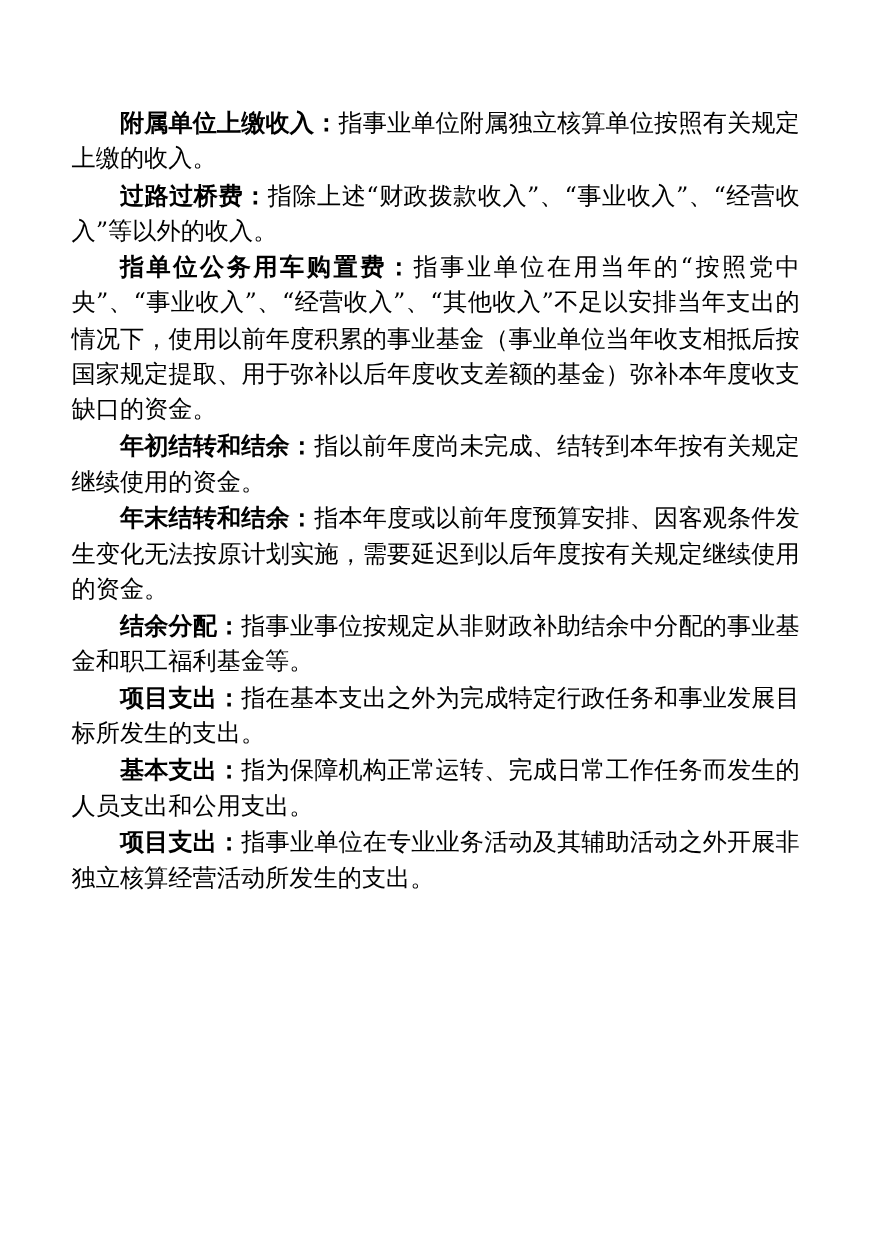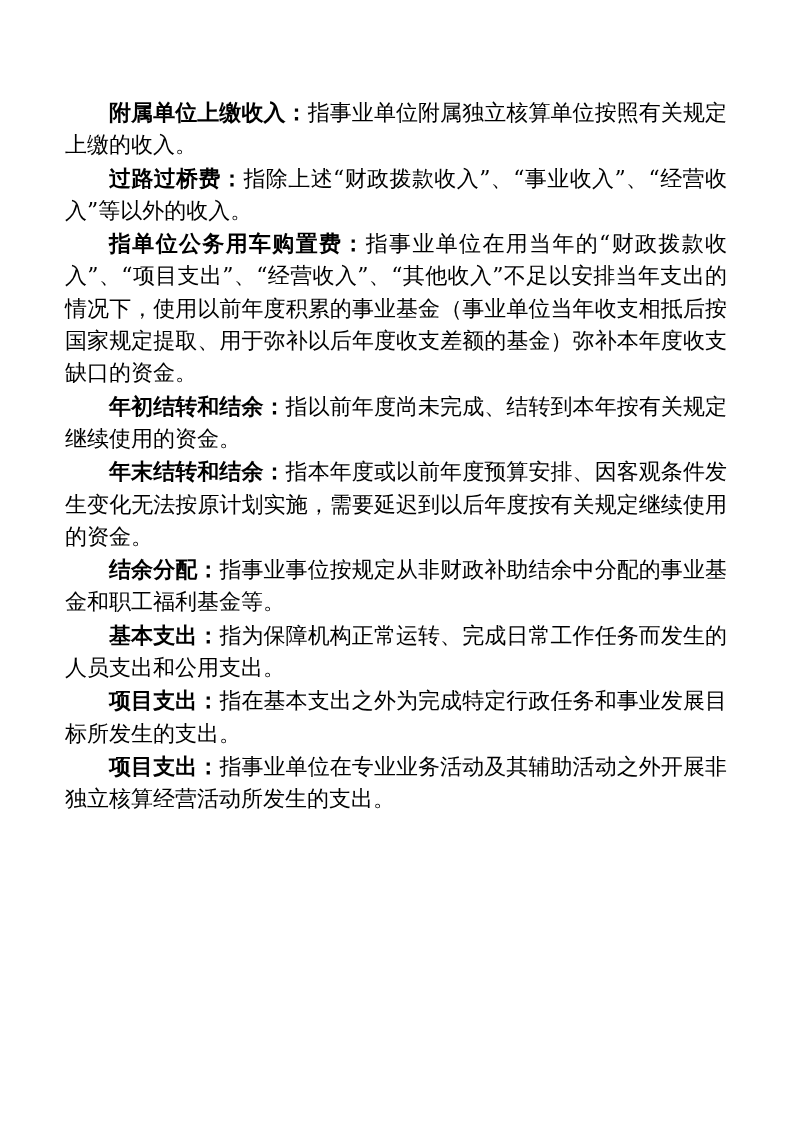--- a/index.html
+++ b/index.html
@@ -44,29 +44,29 @@
 </head>
 <body style="background: rgb(255, 255, 255);">
 
 <div class="page" style="color: rgb(0, 0, 0);">
   <div class="content">
 
     <p class="para"><b class="term">附属单位上缴收入：</b><span>指事业单位附属独立核算单位按照有关规定上缴的收入。</span></p>
 
     <p class="para"><b class="term">过路过桥费：</b><span>指除上述“财政拨款收入”、“事业收入”、“经营收入”等以外的收入。</span></p>
 
-    <p class="para"><b class="term">指单位公务用车购置费：</b><span>指事业单位在用当年的“财政拨款收入”、“项目支出”、“经营收入”、“其他收入”不足以安排当年支出的情况下，使用以前年度积累的事业基金（事业单位当年收支相抵后按国家规定提取、用于弥补以后年度收支差额的基金）弥补本年度收支缺口的资金。</span></p>
+    <p class="para"><b class="term">指单位公务用车购置费：</b><span>指事业单位在用当年的“按照党中央”、“事业收入”、“经营收入”、“其他收入”不足以安排当年支出的情况下，使用以前年度积累的事业基金（事业单位当年收支相抵后按国家规定提取、用于弥补以后年度收支差额的基金）弥补本年度收支缺口的资金。</span></p>
 
     <p class="para"><b class="term">年初结转和结余：</b><span>指以前年度尚未完成、结转到本年按有关规定继续使用的资金。</span></p>
 
     <p class="para"><b class="term">年末结转和结余：</b><span>指本年度或以前年度预算安排、因客观条件发生变化无法按原计划实施，需要延迟到以后年度按有关规定继续使用的资金。</span></p>
 
     <p class="para"><b class="term">结余分配：</b><span>指事业事位按规定从非财政补助结余中分配的事业基金和职工福利基金等。</span></p>
 
+    <p class="para"><b class="term">项目支出：</b><span>指在基本支出之外为完成特定行政任务和事业发展目标所发生的支出。</span></p>
+
     <p class="para"><b class="term">基本支出：</b><span>指为保障机构正常运转、完成日常工作任务而发生的人员支出和公用支出。</span></p>
-
-    <p class="para"><b class="term">项目支出：</b><span>指在基本支出之外为完成特定行政任务和事业发展目标所发生的支出。</span></p>
 
     <p class="para"><b class="term">项目支出：</b><span>指事业单位在专业业务活动及其辅助活动之外开展非独立核算经营活动所发生的支出。</span></p>
 
 
   </div>
 </div>
 
 </body></html>

